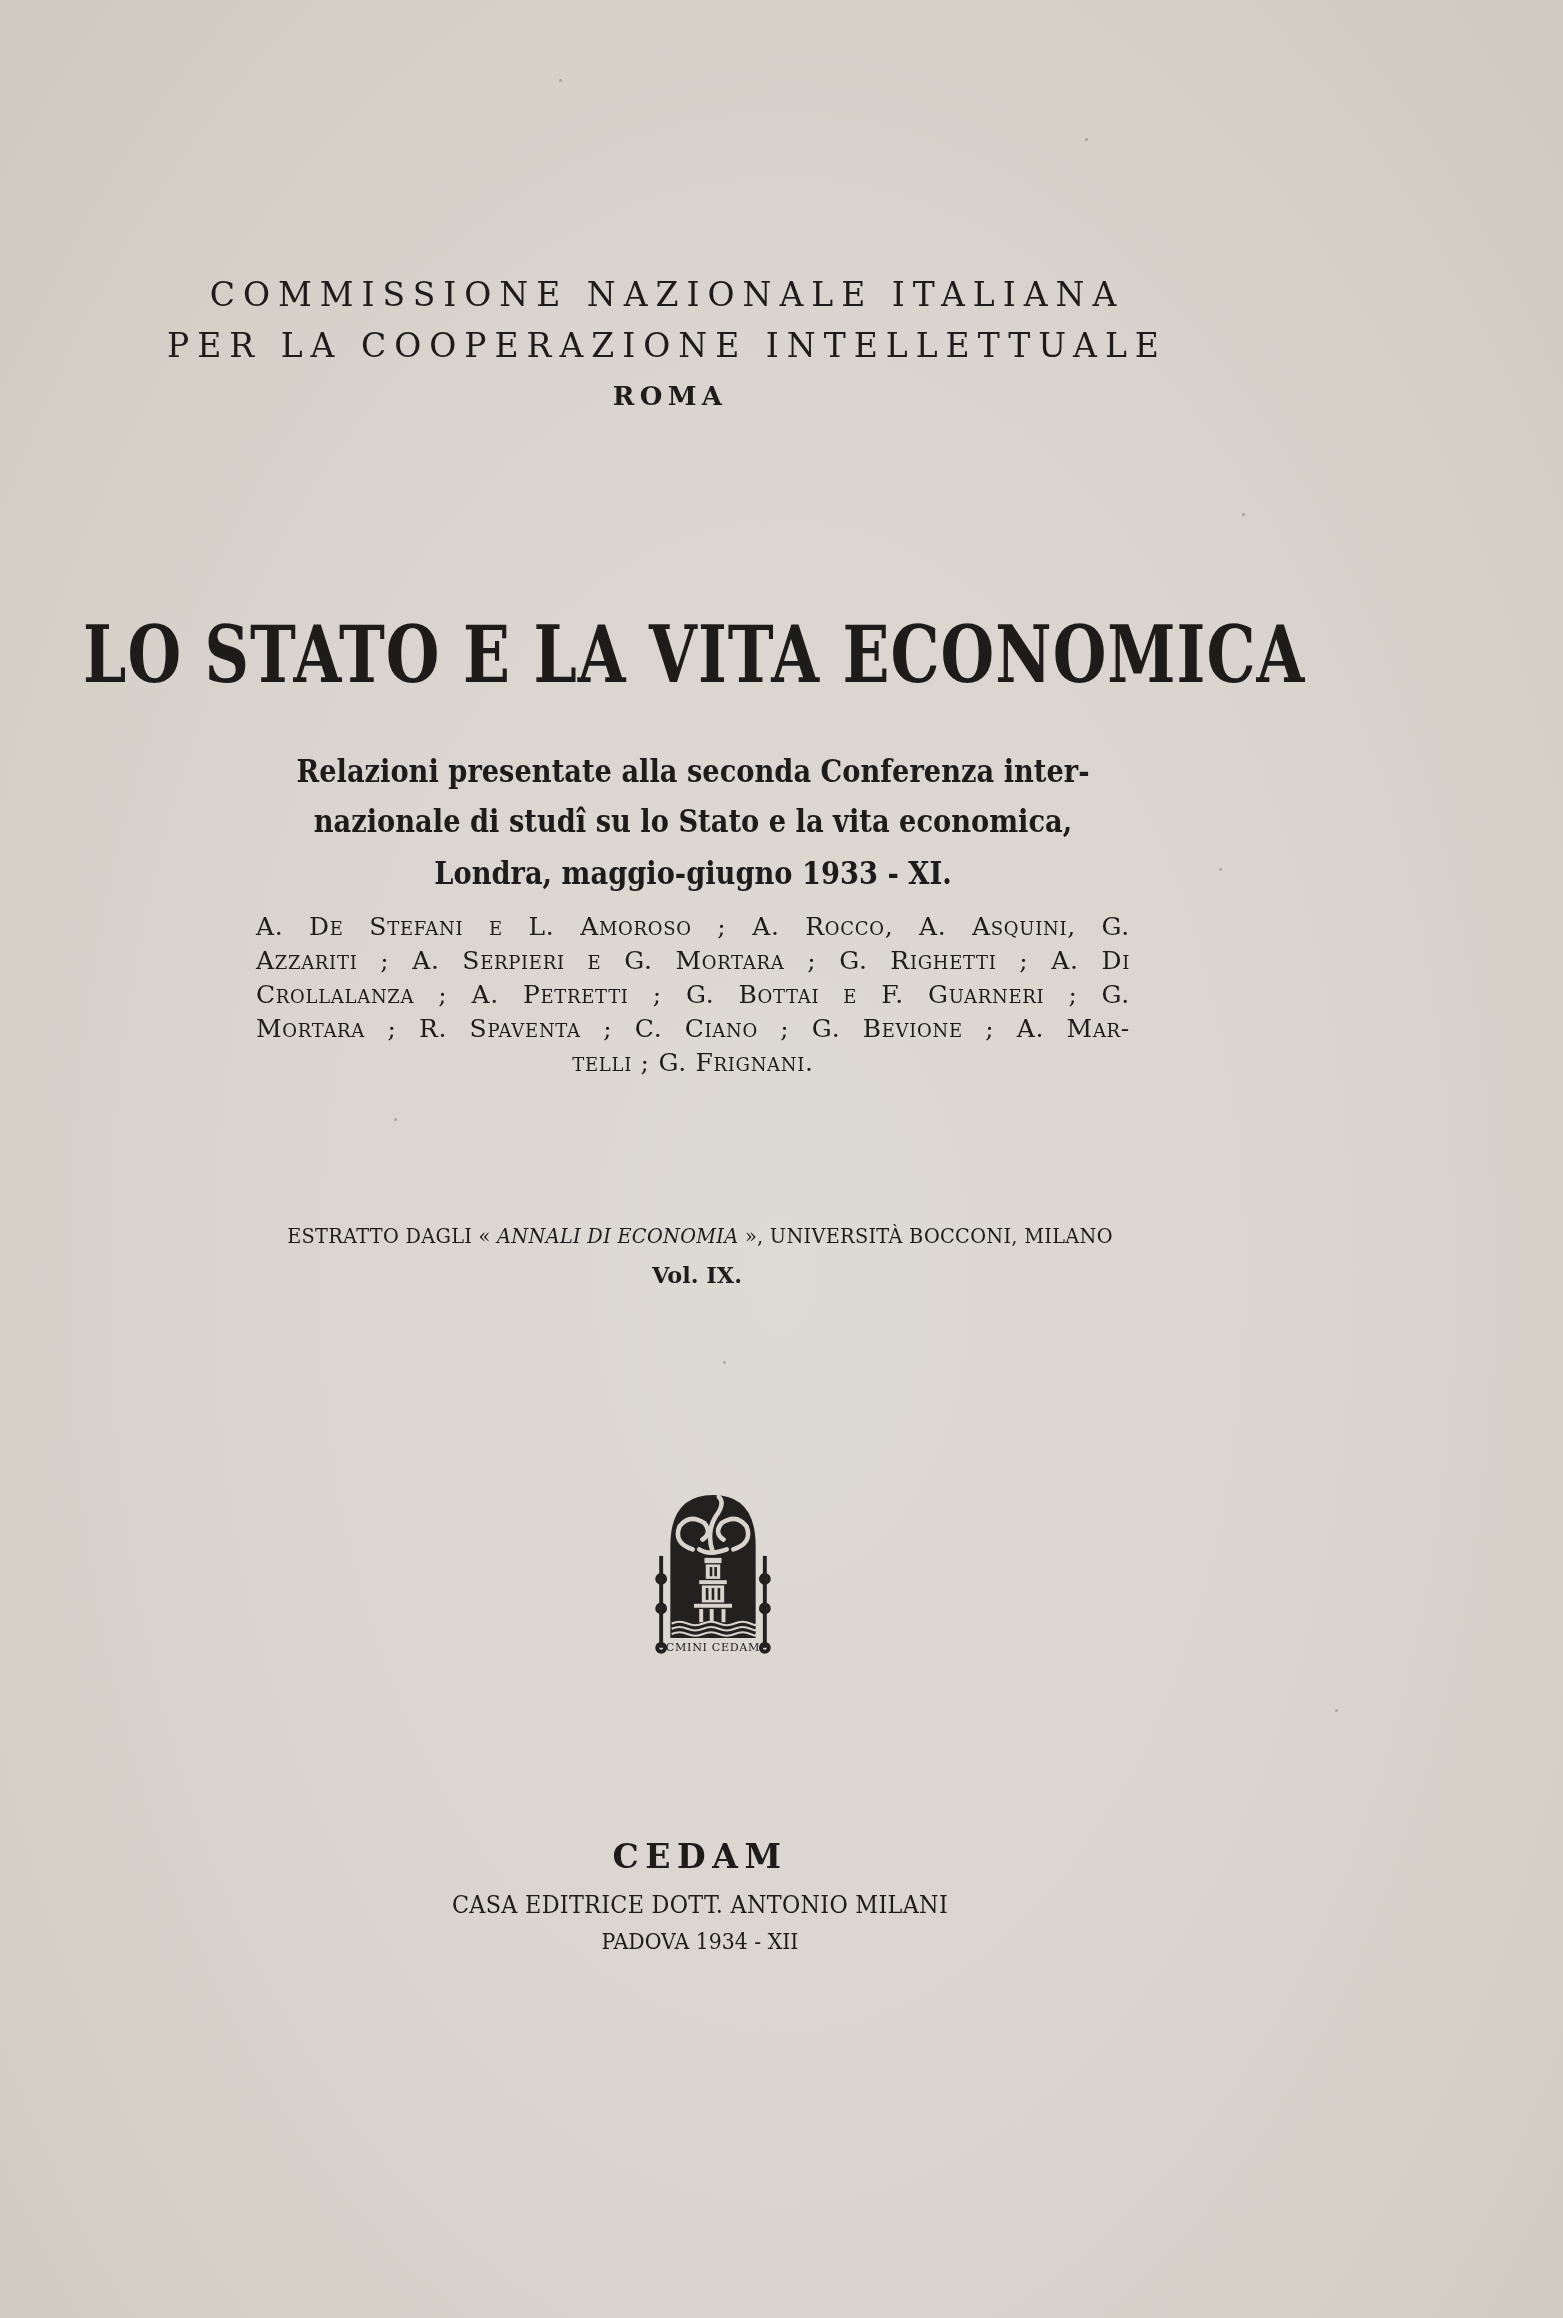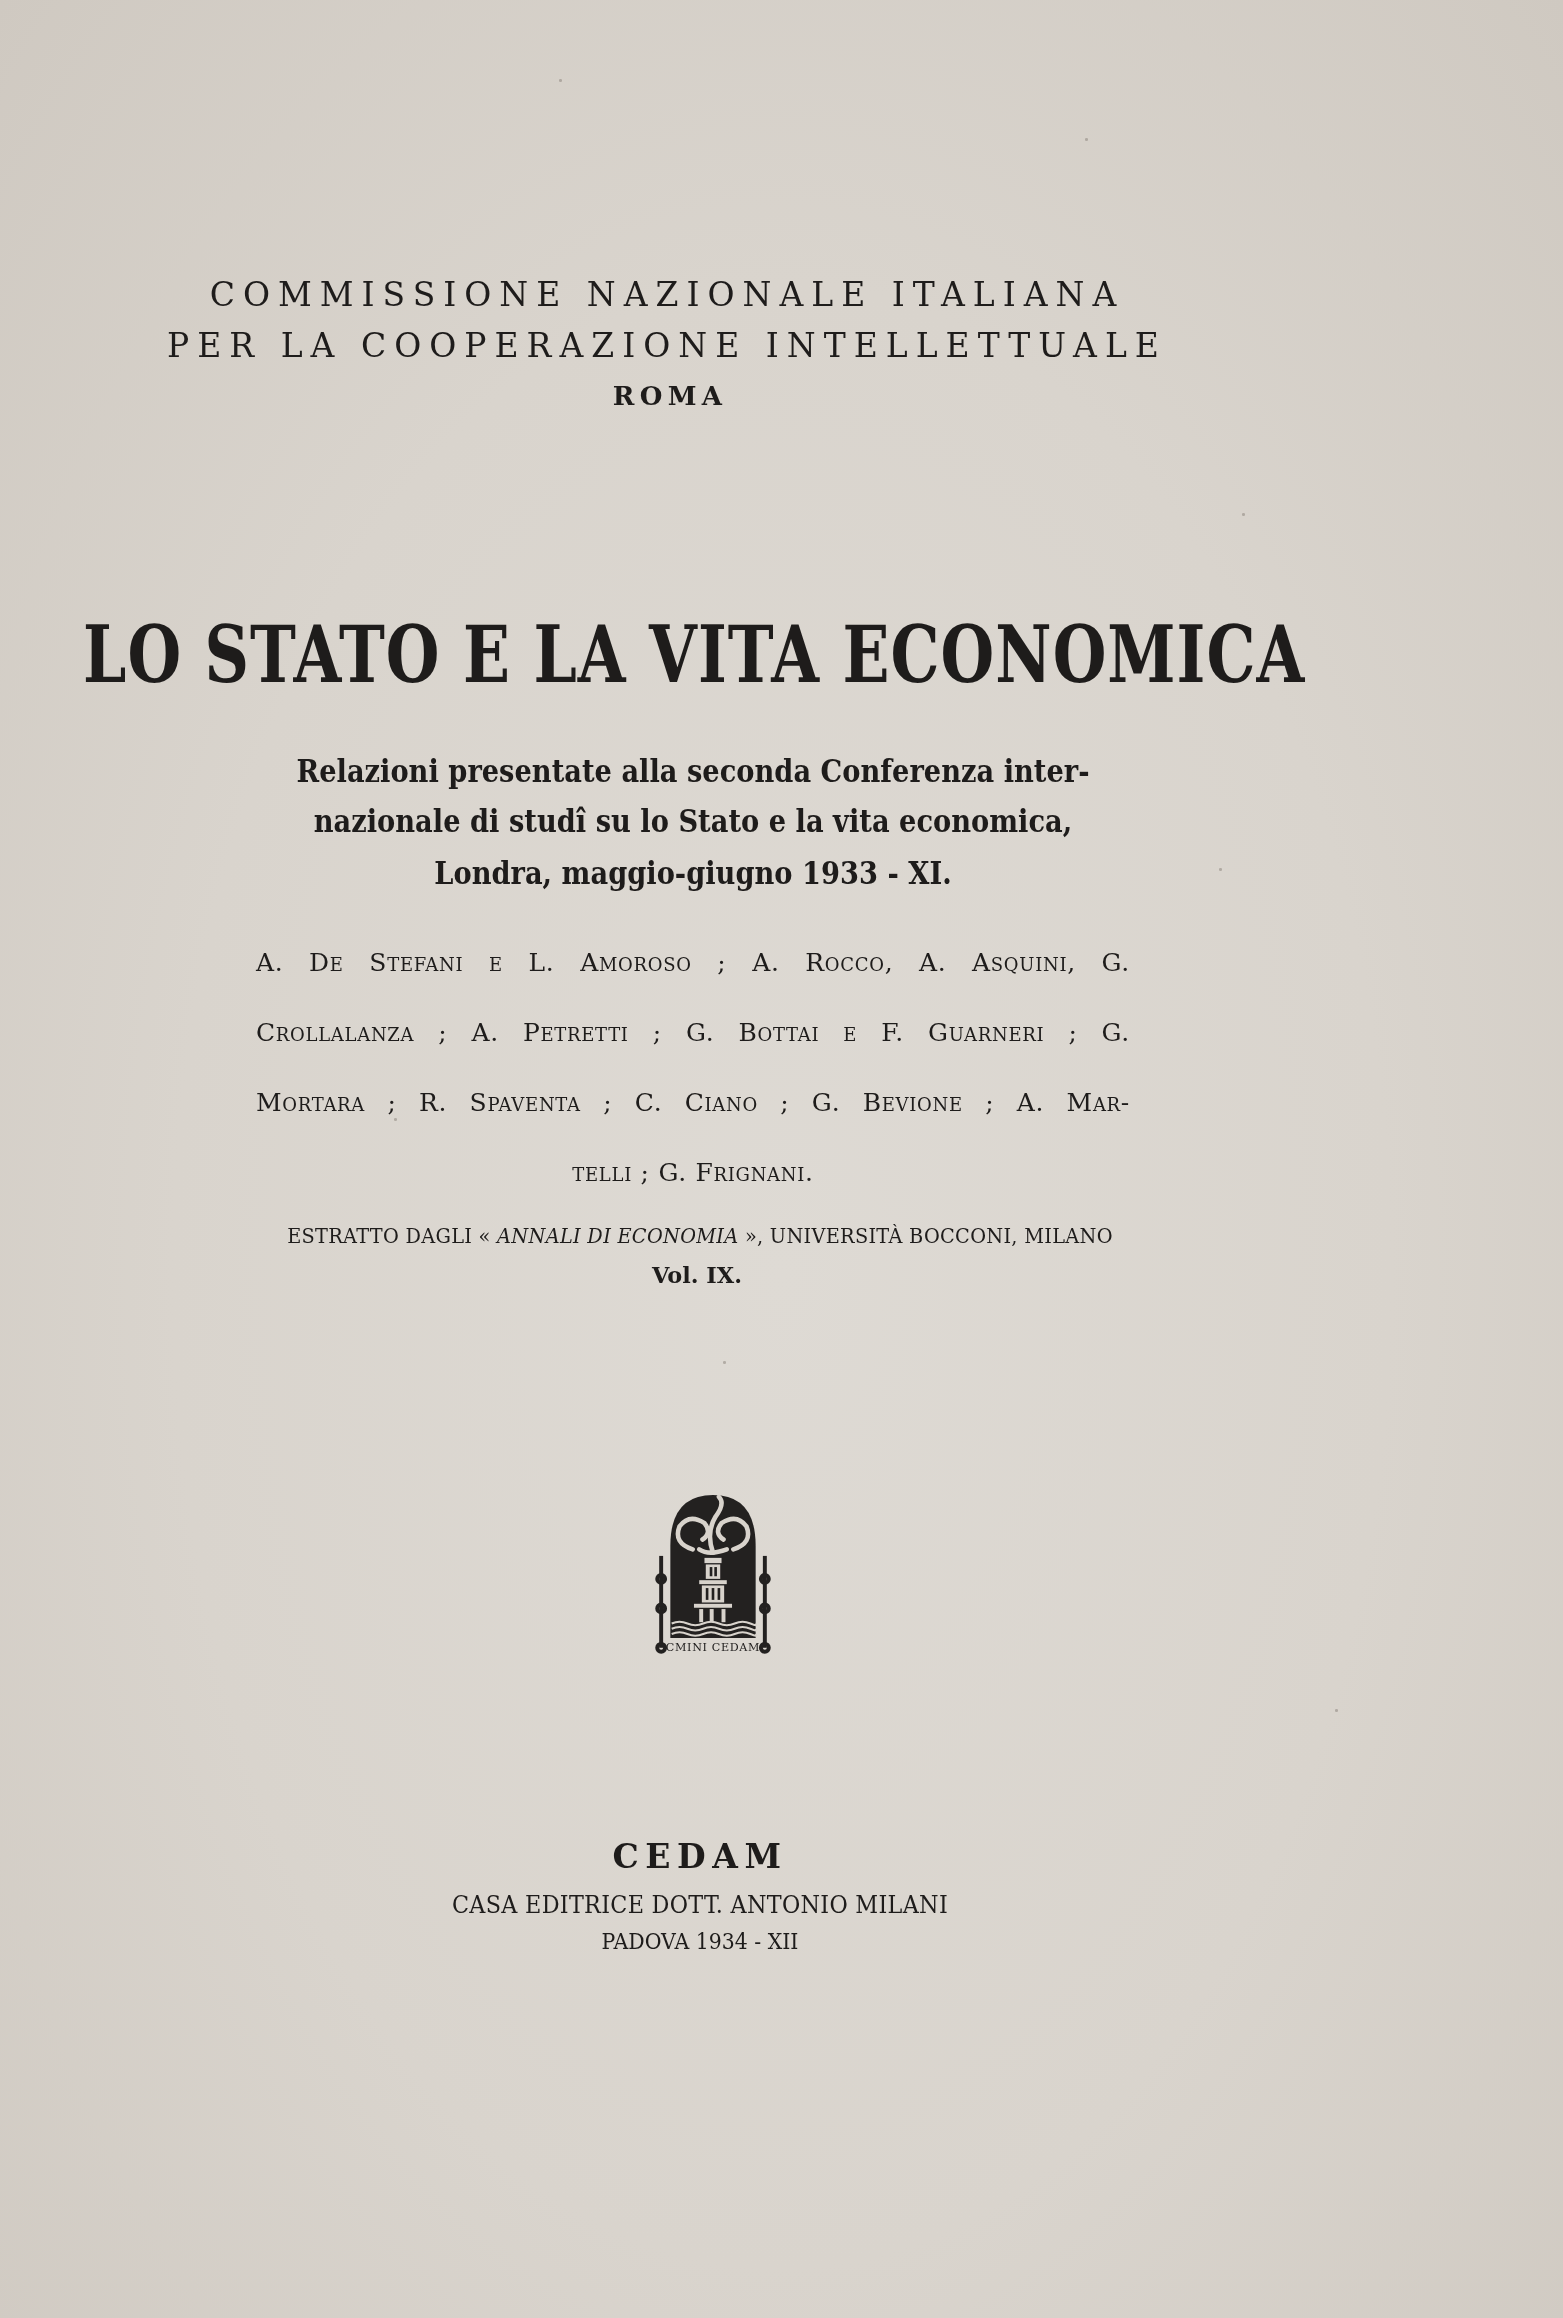--- a/index.html
+++ b/index.html
@@ -79,21 +79,20 @@
     text-align: justify;
     text-align-last: center;
     font-variant: small-caps;
     letter-spacing: 0.7px;
   }
   .authors .aline {
     display: block;
     text-align: justify;
     text-align-last: justify;
     white-space: nowrap;
-    margin-top: 36px;
   }
   .authors .aline.last {
     text-align-last: center;
     text-align: right;
   }
   
   .estr {
     top: 1224px;
     left: -82px;
     font-size: 21px;
@@ -165,20 +164,21 @@
   <div class="line inst-city">ROMA</div>
 
   <div class="line title">LO STATO E LA VITA ECONOMICA</div>
 
   <div class="line sub sub-1">Relazioni presentate alla seconda Conferenza inter-</div>
   <div class="line sub sub-2">nazionale di studî su lo Stato e la vita economica,</div>
   <div class="line sub sub-3">Londra, maggio-giugno 1933 - XI.</div>
 
   <div class="authors">
     <span class="aline">A. De Stefani e L. Amoroso ; A. Rocco, A. Asquini, G.</span>
+    <span class="aline">Azzariti ; A. Serpieri e G. Mortara ; G. Righetti ; A. Di</span>
     <span class="aline">Crollalanza ; A. Petretti ; G. Bottai e F. Guarneri ; G.</span>
     <span class="aline">Mortara ; R. Spaventa ; C. Ciano ; G. Bevione ; A. Mar-</span>
     <span class="aline last">telli ; G. Frignani.</span>
   </div>
 
   <div class="line estr">
     <span>ESTRATTO DAGLI «</span>
     <i>ANNALI DI ECONOMIA</i>
     <span>», UNIVERSITÀ BOCCONI, MILANO</span>
   </div>

